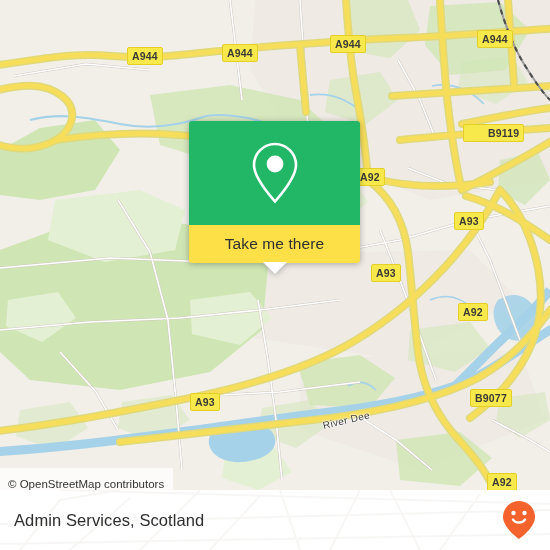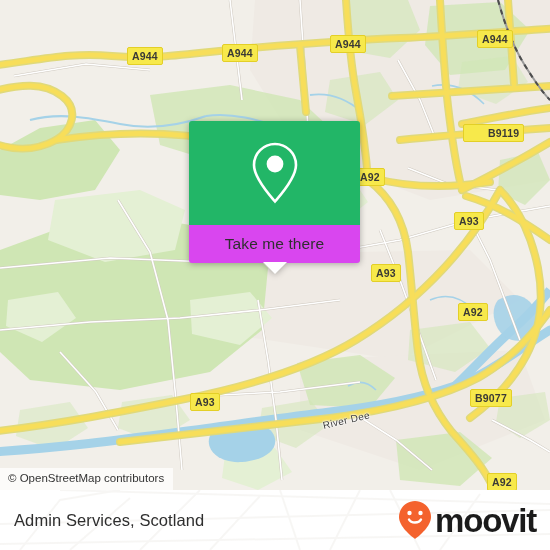--- a/index.html
+++ b/index.html
@@ -72,21 +72,21 @@
   #popup-head {
     height: 104px;
     background: #22b667;
     border-radius: 3px 3px 0 0;
     display: flex;
     align-items: center;
     justify-content: center;
   }
   #popup-body {
     height: 38px;
-    background: #d946ef;
+    background: #fde047;
     border-radius: 0 0 3px 3px;
     display: flex;
     align-items: center;
     justify-content: center;
   }
   #popup-label {
     color: #2f2f2f;
     font-size: 15.5px;
     font-family: "Liberation Sans", sans-serif;
     letter-spacing: .1px;
@@ -102,21 +102,21 @@
     border-top: 12px solid #ffffff;
   }
 
   
   #attribution {
     position: absolute;
     left: 0;
     top: 468px;
     height: 22px;
     display: flex;
-    align-items: flex-start;
+    align-items: flex-end;
     padding: 4px 9px 0 8px;
     background: rgba(255,255,255,0.72);
     font-size: 11.5px;
     color: #333;
     font-family: "Liberation Sans", sans-serif;
     z-index: 15;
     white-space: nowrap;
   }
 
   
@@ -387,17 +387,16 @@
 
     <div id="place-title">Admin Services, Scotland</div>
 
     <div id="brand">
       <svg width="34" height="40" viewBox="0 0 34 40">
         <path d="M17 1 C8.2 1 1 8.2 1 17 C1 26.5 13 36 17 39 C21 36 33 26.5 33 17 C33 8.2 25.8 1 17 1 Z" fill="#f4622d"></path>
         <circle cx="11.5" cy="13" r="2.2" fill="#ffffff"></circle>
         <circle cx="22.5" cy="13" r="2.2" fill="#ffffff"></circle>
         <path d="M11 19.5 C13 23.5 21 23.5 23 19.5" stroke="#ffffff" stroke-width="2.4" fill="none" stroke-linecap="round"></path>
       </svg>
-      <span id="brand-word">moovit</span>
     </div>
   </div>
 
 </div>
 
 </body></html>

